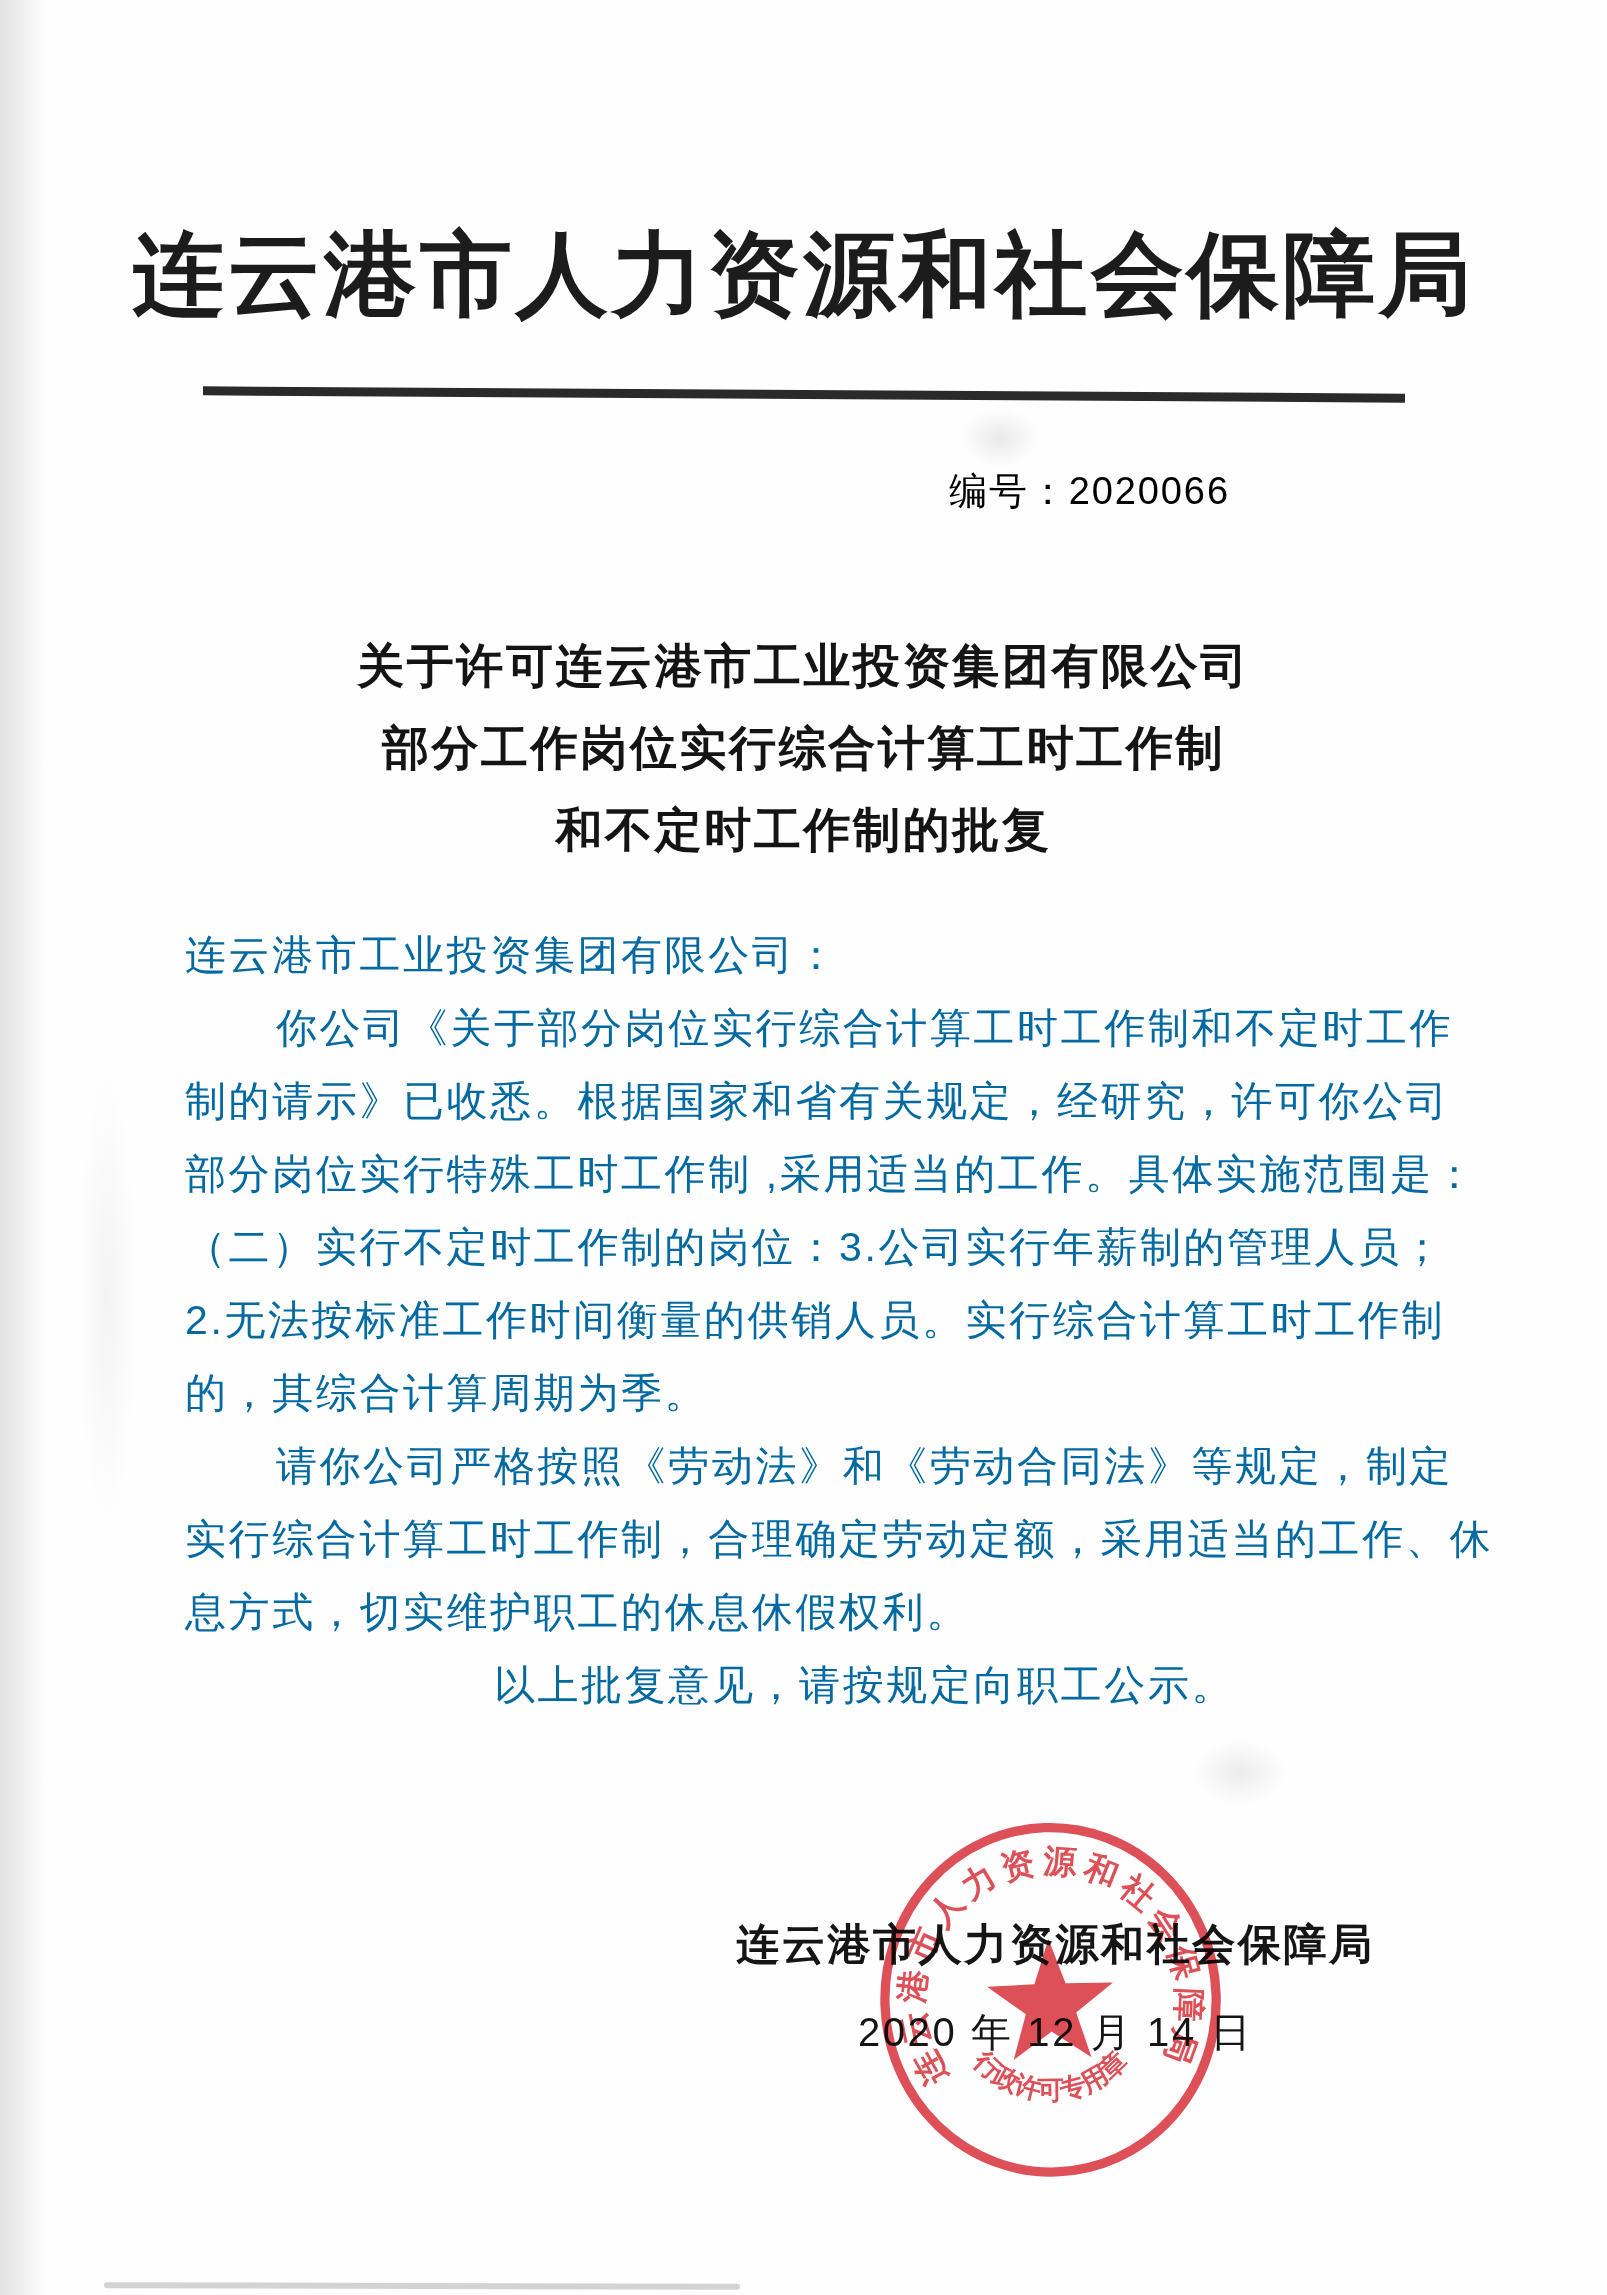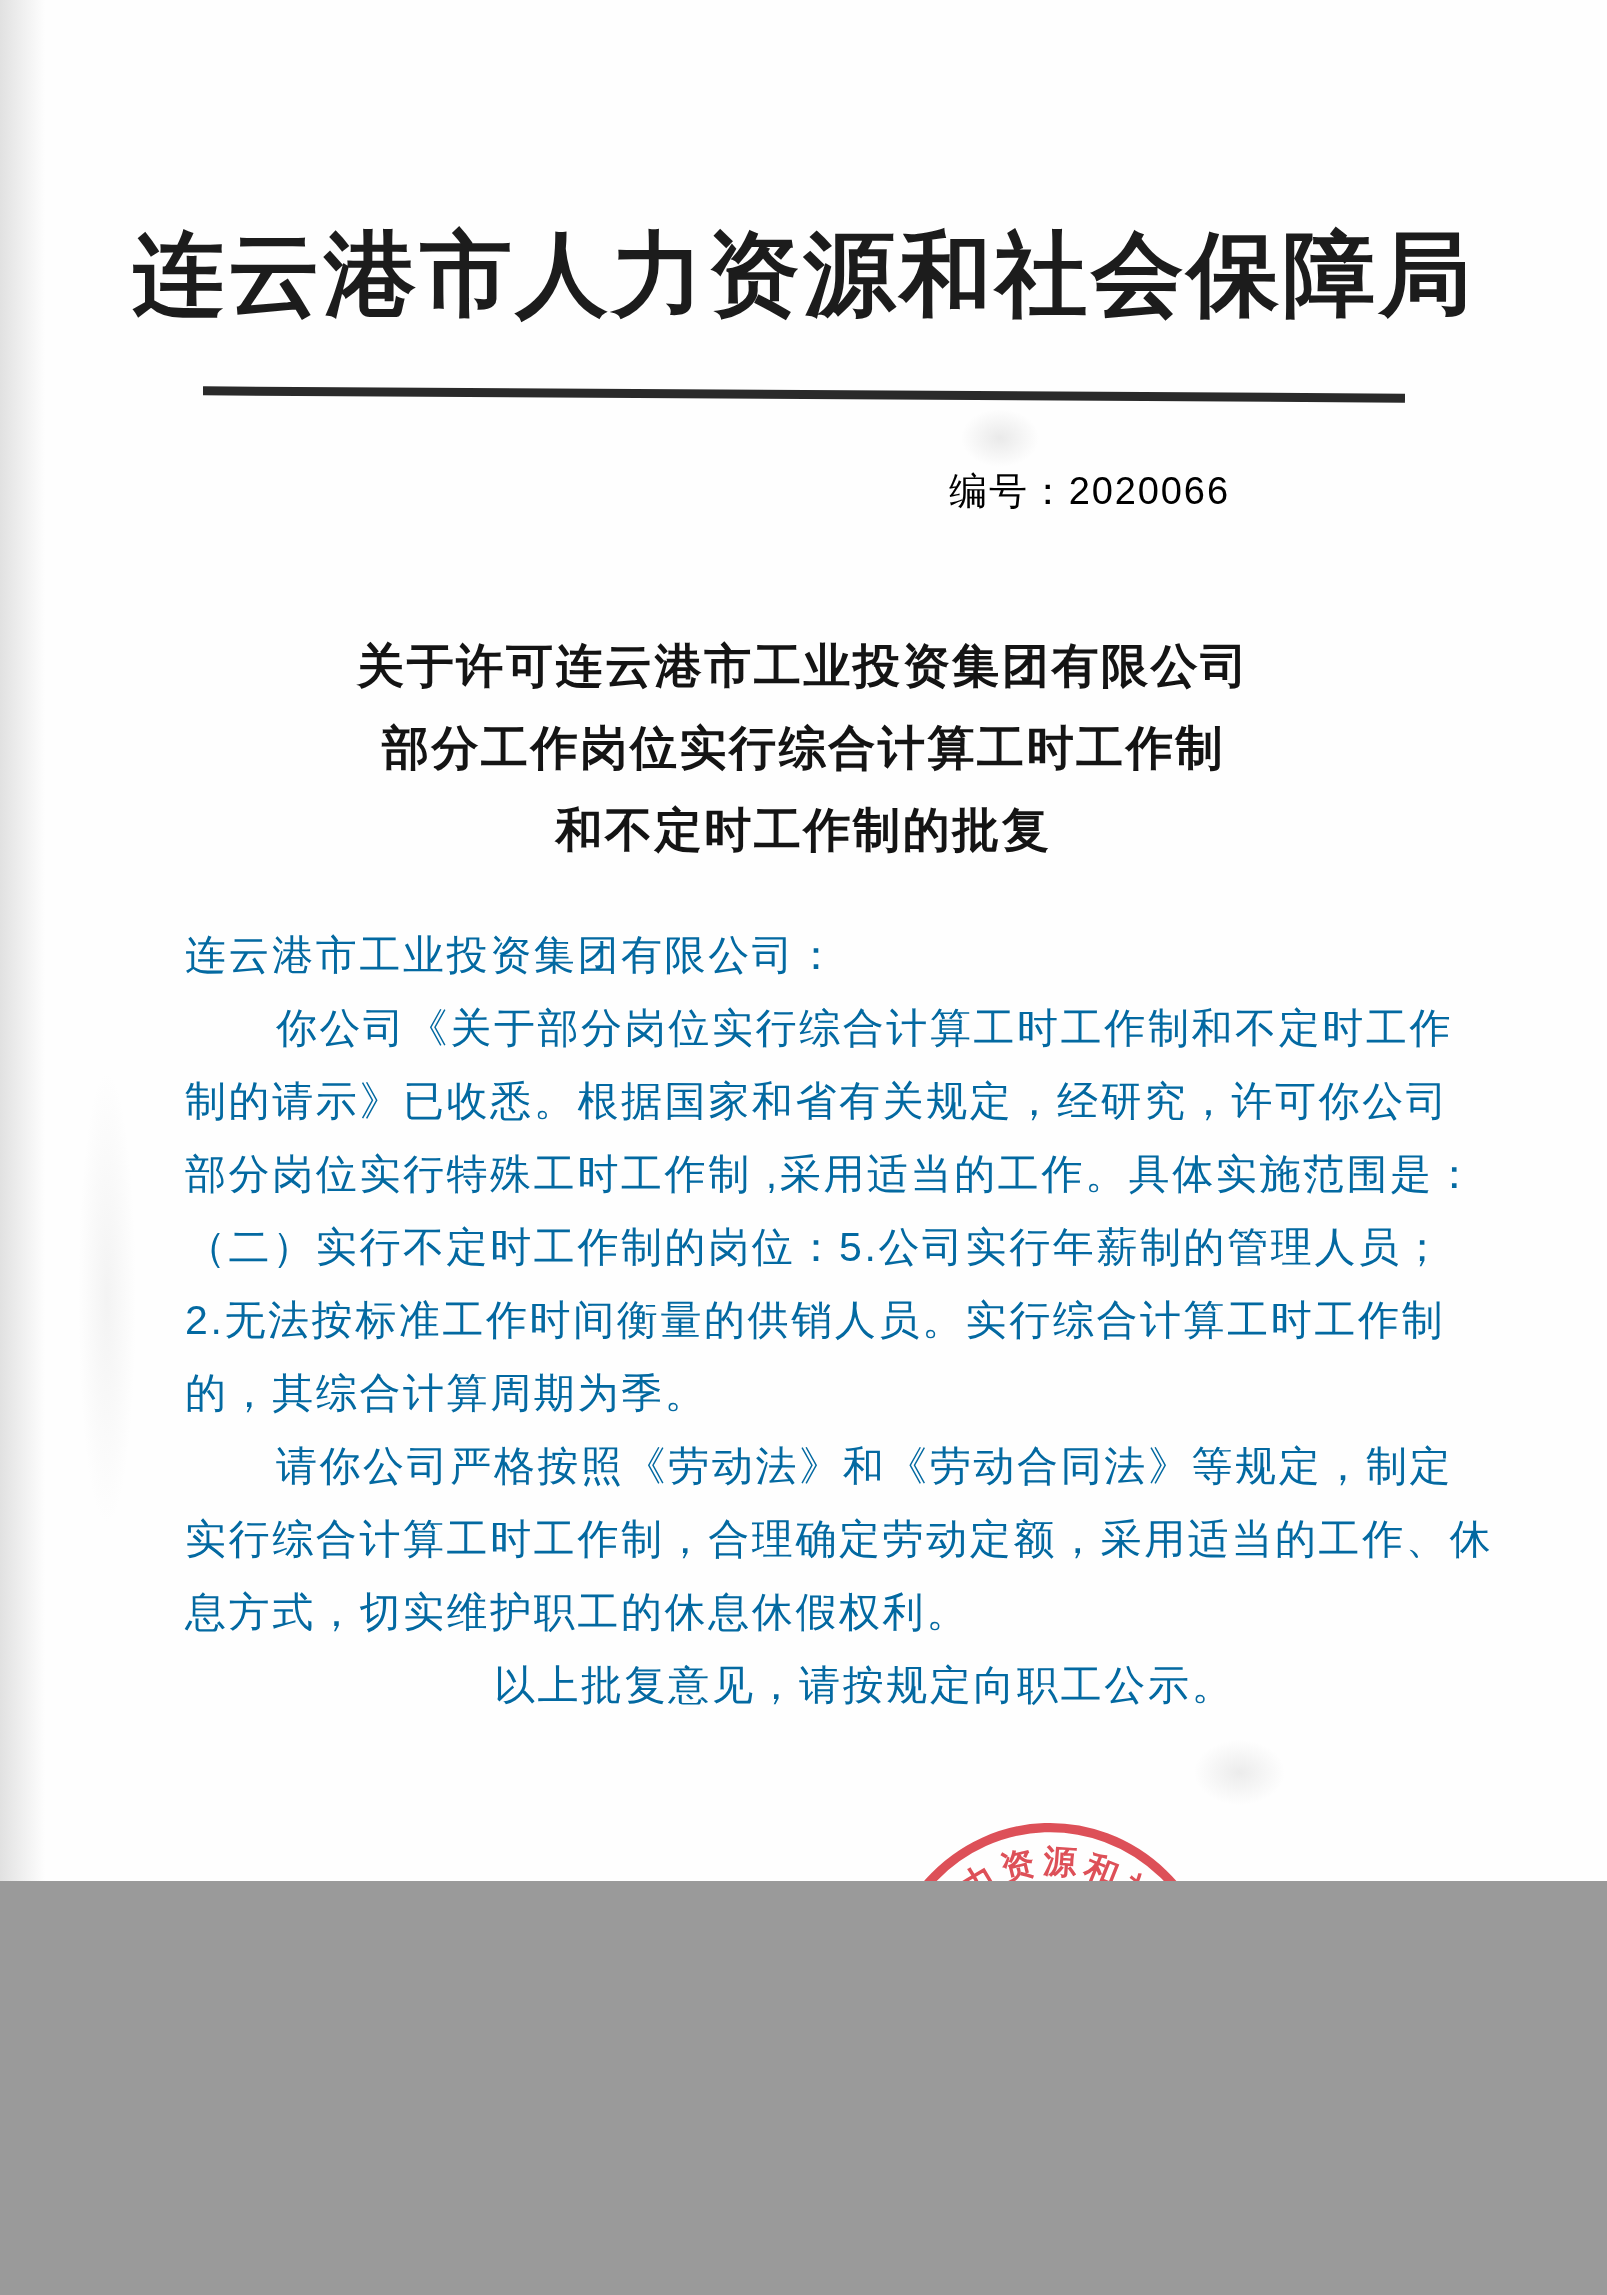--- a/index.html
+++ b/index.html
@@ -1,18 +1,18 @@
 <!DOCTYPE html>
 <html style="font-size:10.4px"><head>
 <meta charset="utf-8">
 <style>
   html,body{margin:0;padding:0;background:#9a9a9a;}
   .page{
     position:relative;
-    width:1607px;height:1881px;
+    width:1607px;height:2295px;
     background:#fefefe;
     overflow:hidden;
     font-family:"Liberation Sans","DejaVu Sans",sans-serif;
     color:#1b1b1b;
   }
   
   .scan-edge-left{position:absolute;left:0;top:0;width:45px;height:100%;
     background:linear-gradient(to right,rgba(150,150,150,.28),rgba(150,150,150,0));}
   .scan-edge-bottom{position:absolute;left:104px;top:2283px;width:636px;height:5.8px;
     background:#9f9f9f;opacity:.45;border-radius:3.2px;transform:rotate(.15deg);}
@@ -86,21 +86,21 @@
     <div class="doc-title-line">关于许可连云港市工业投资集团有限公司</div>
     <div class="doc-title-line">部分工作岗位实行综合计算工时工作制</div>
     <div class="doc-title-line">和不定时工作制的批复</div>
   </div>
 
   <div class="body-block">
     <div class="body-line">连云港市工业投资集团有限公司：</div>
     <div class="body-line indent">你公司《关于部分岗位实行综合计算工时工作制和不定时工作</div>
     <div class="body-line">制的请示》已收悉。根据国家和省有关规定，经研究，许可你公司</div>
     <div class="body-line">部分岗位实行特殊工时工作制 ,采用适当的工作。具体实施范围是：</div>
-    <div class="body-line">（二）实行不定时工作制的岗位：5.公司实行年薪制的管理人员；</div>
+    <div class="body-line">（二）实行不定时工作制的岗位：3.公司实行年薪制的管理人员；</div>
     <div class="body-line">2.无法按标准工作时间衡量的供销人员。实行综合计算工时工作制</div>
     <div class="body-line">的，其综合计算周期为季。</div>
     <div class="body-line indent">请你公司严格按照《劳动法》和《劳动合同法》等规定，制定</div>
     <div class="body-line">实行综合计算工时工作制，合理确定劳动定额，采用适当的工作、休</div>
     <div class="body-line">息方式，切实维护职工的休息休假权利。</div>
     <div class="body-line indent">以上批复意见，请按规定向职工公示。</div>
   </div>
 
   <div class="sign-block">
     <div class="sign-agency">连云港市人力资源和社会保障局</div>

